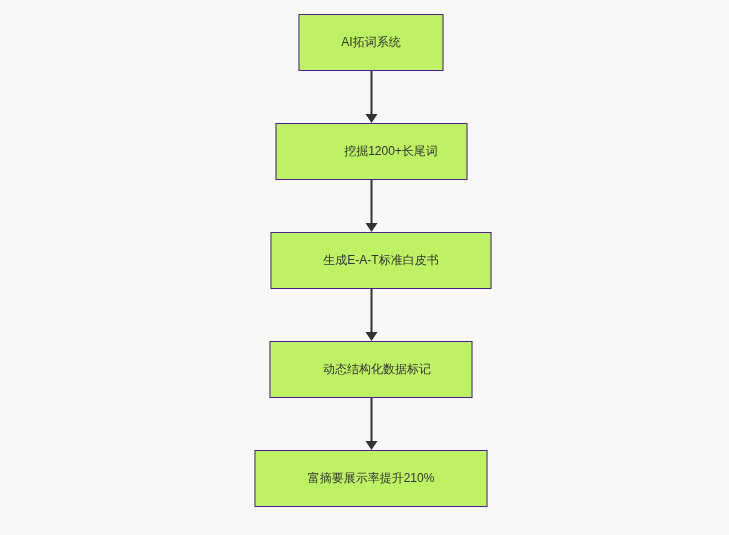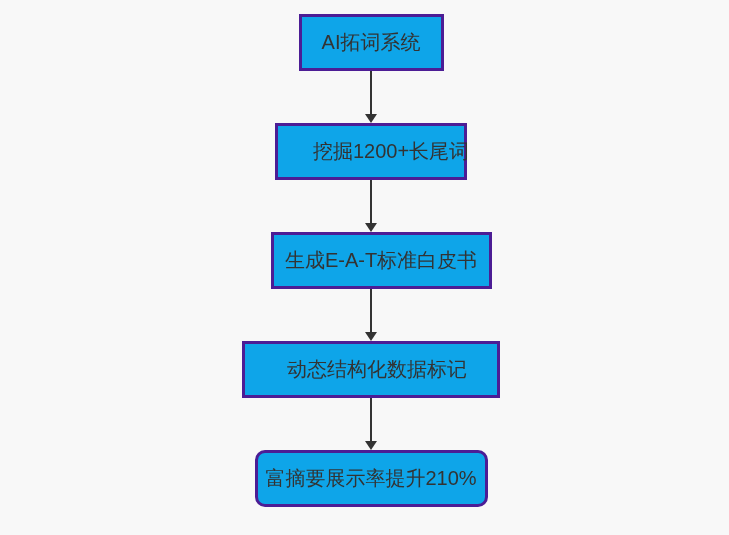--- a/index.html
+++ b/index.html
@@ -22,32 +22,32 @@
     display: flex;
     flex-direction: column;
     align-items: center;
   }
   .node {
     box-sizing: border-box;
     height: 57px;
     display: flex;
     align-items: center;
     justify-content: center;
-    background: #0ea5e9;
-    border: 3px solid #4c1d95;
+    background: #bef264;
+    border: 1px solid #4c1d95;
     color: #333333;
-    font-size: 20px;
+    font-size: 12px;
     white-space: nowrap;
     text-align: center;
   }
   .n1 { width: 145px; }
   .n2 { width: 192px; padding-left: 40px; }
   .n3 { width: 221px; margin-left: 20px; }
-  .n4 { width: 258px; padding-left: 12px; }
-  .n5 { width: 233px; border-radius: 10px; }
+  .n4 { width: 203px; padding-left: 12px; }
+  .n5 { width: 233px; }
   .arrow {
     height: 52px;
     display: flex;
     flex-direction: column;
     align-items: center;
   }
   .arrow .line {
     width: 2px;
     flex: 1 1 auto;
     background: #333333;

